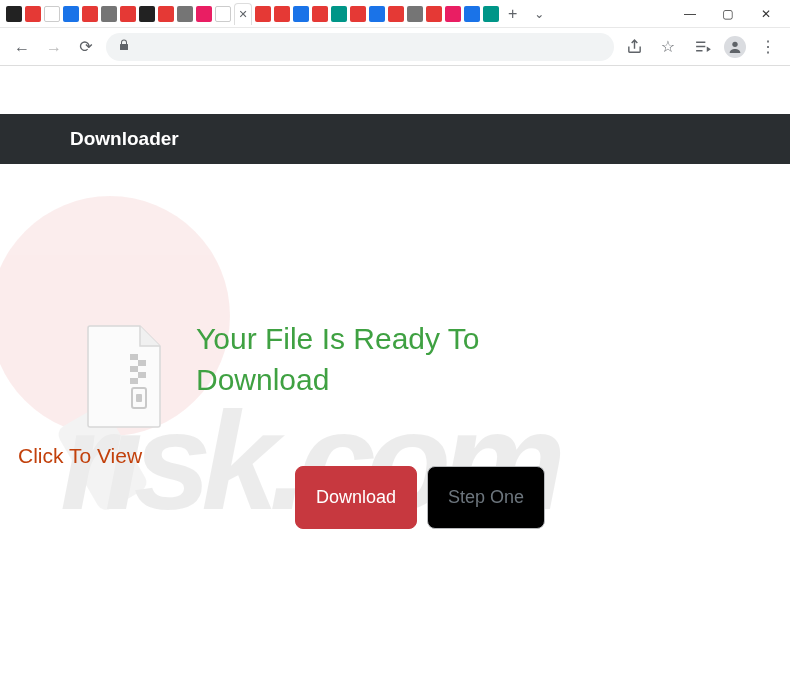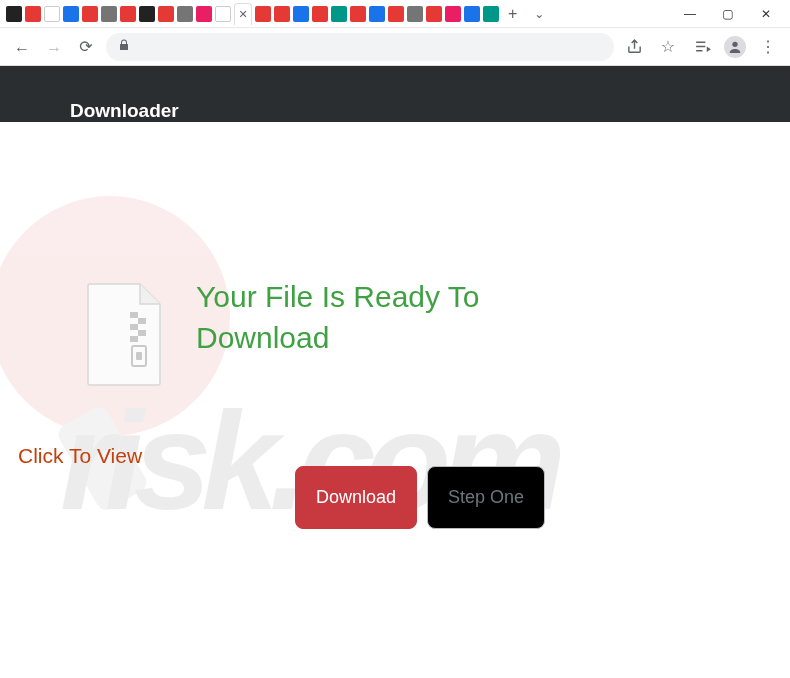--- a/index.html
+++ b/index.html
@@ -107,25 +107,26 @@
 }
 
 
 .page {
   position: relative;
   height: 612px;
   background: #fff;
   overflow: hidden;
 }
 .page-header {
-  height: 56px;
+  height: 50px;
   background: #2a2e31;
   display: flex;
-  align-items: flex-end;
+  align-items: center;
   padding-left: 70px;
+  margin-top: 48px;
 }
 .page-header-title {
   color: #fff;
   font-size: 19px;
   font-weight: 700;
 }
 
 
 .watermark {
   position: absolute;

